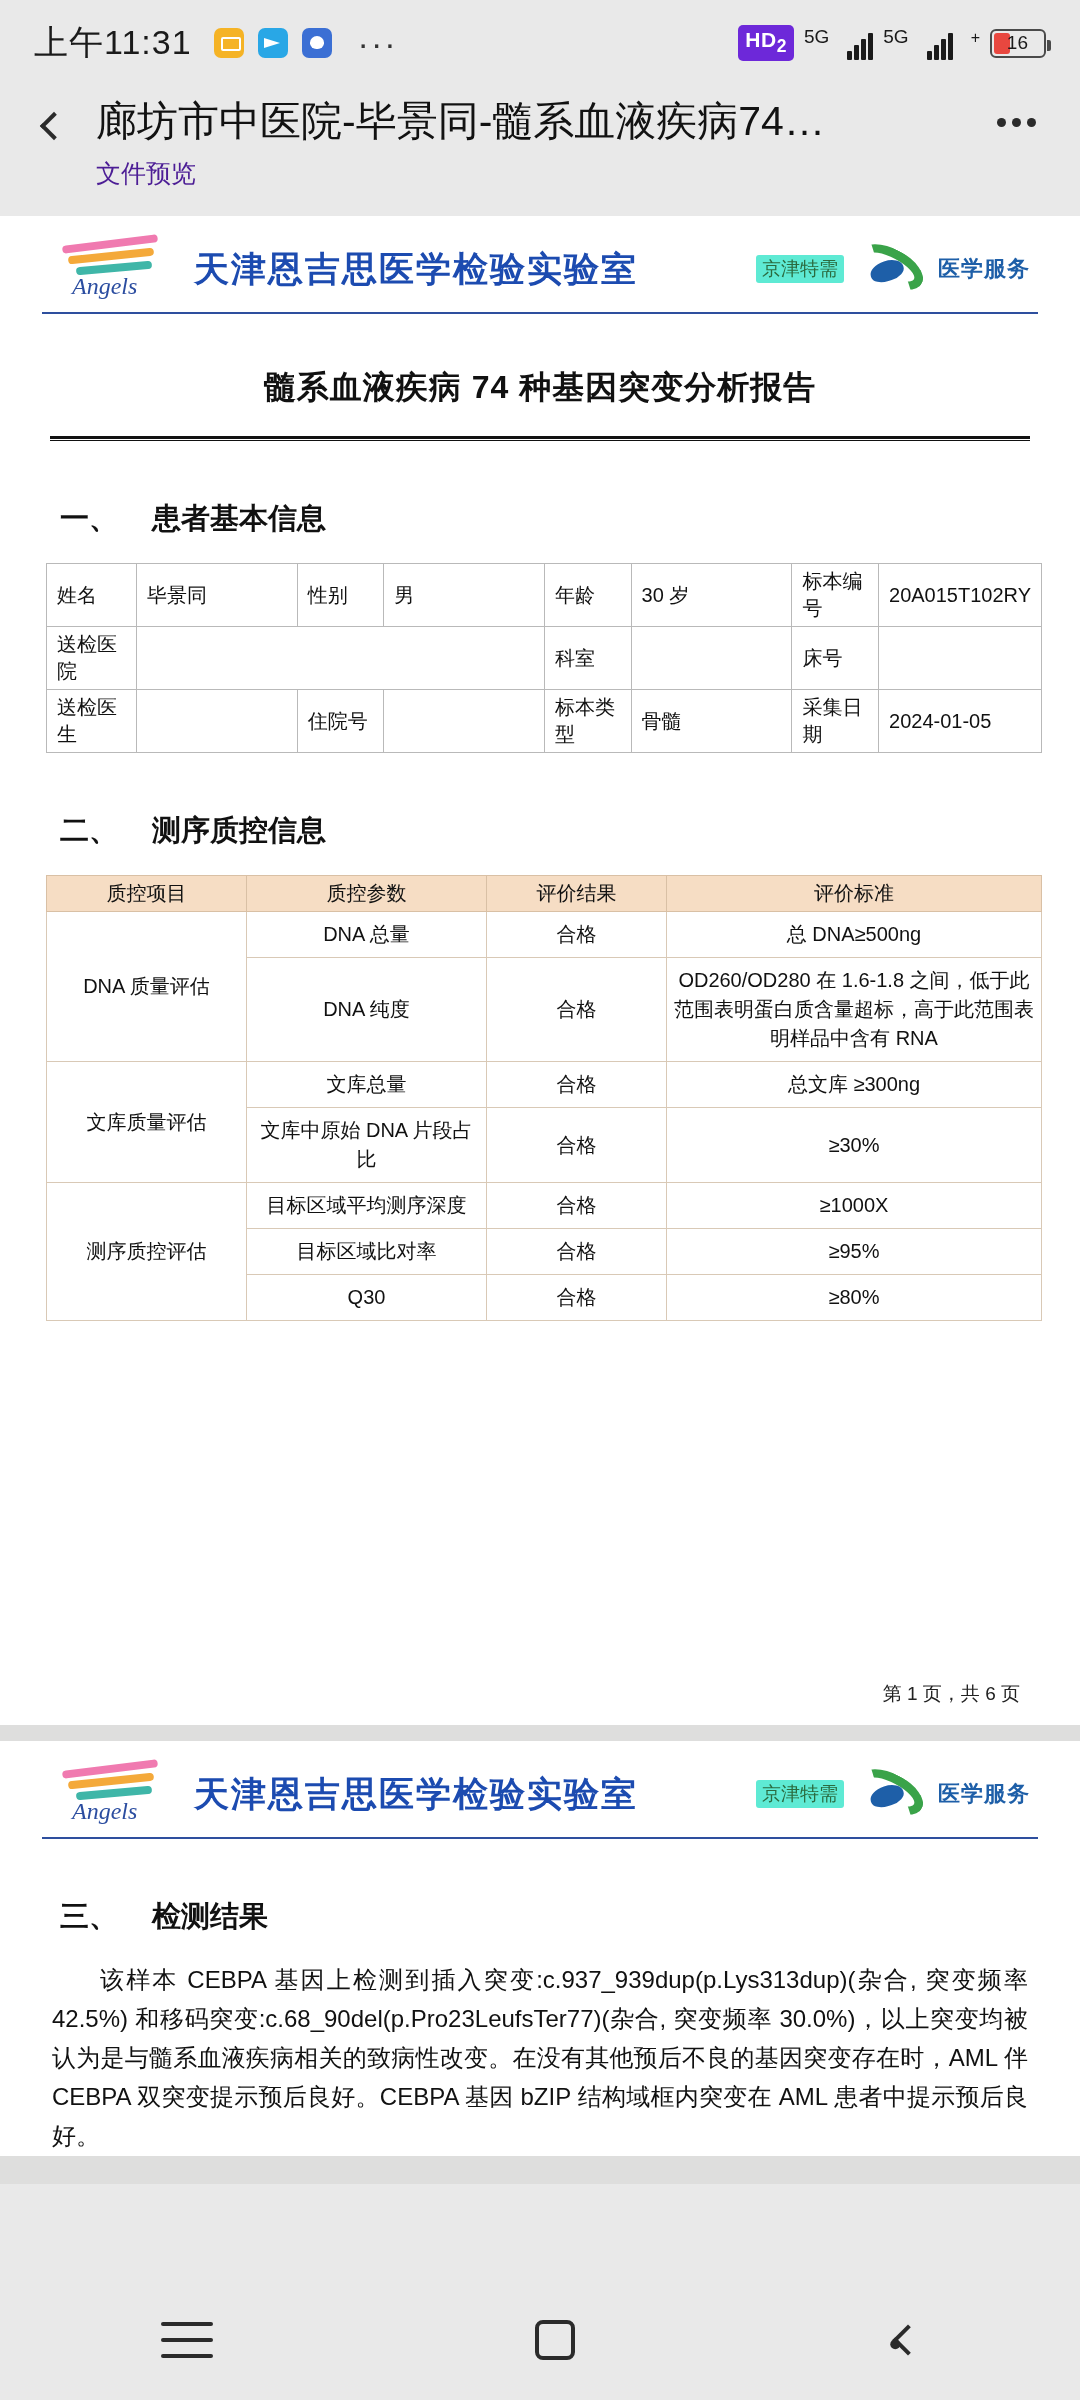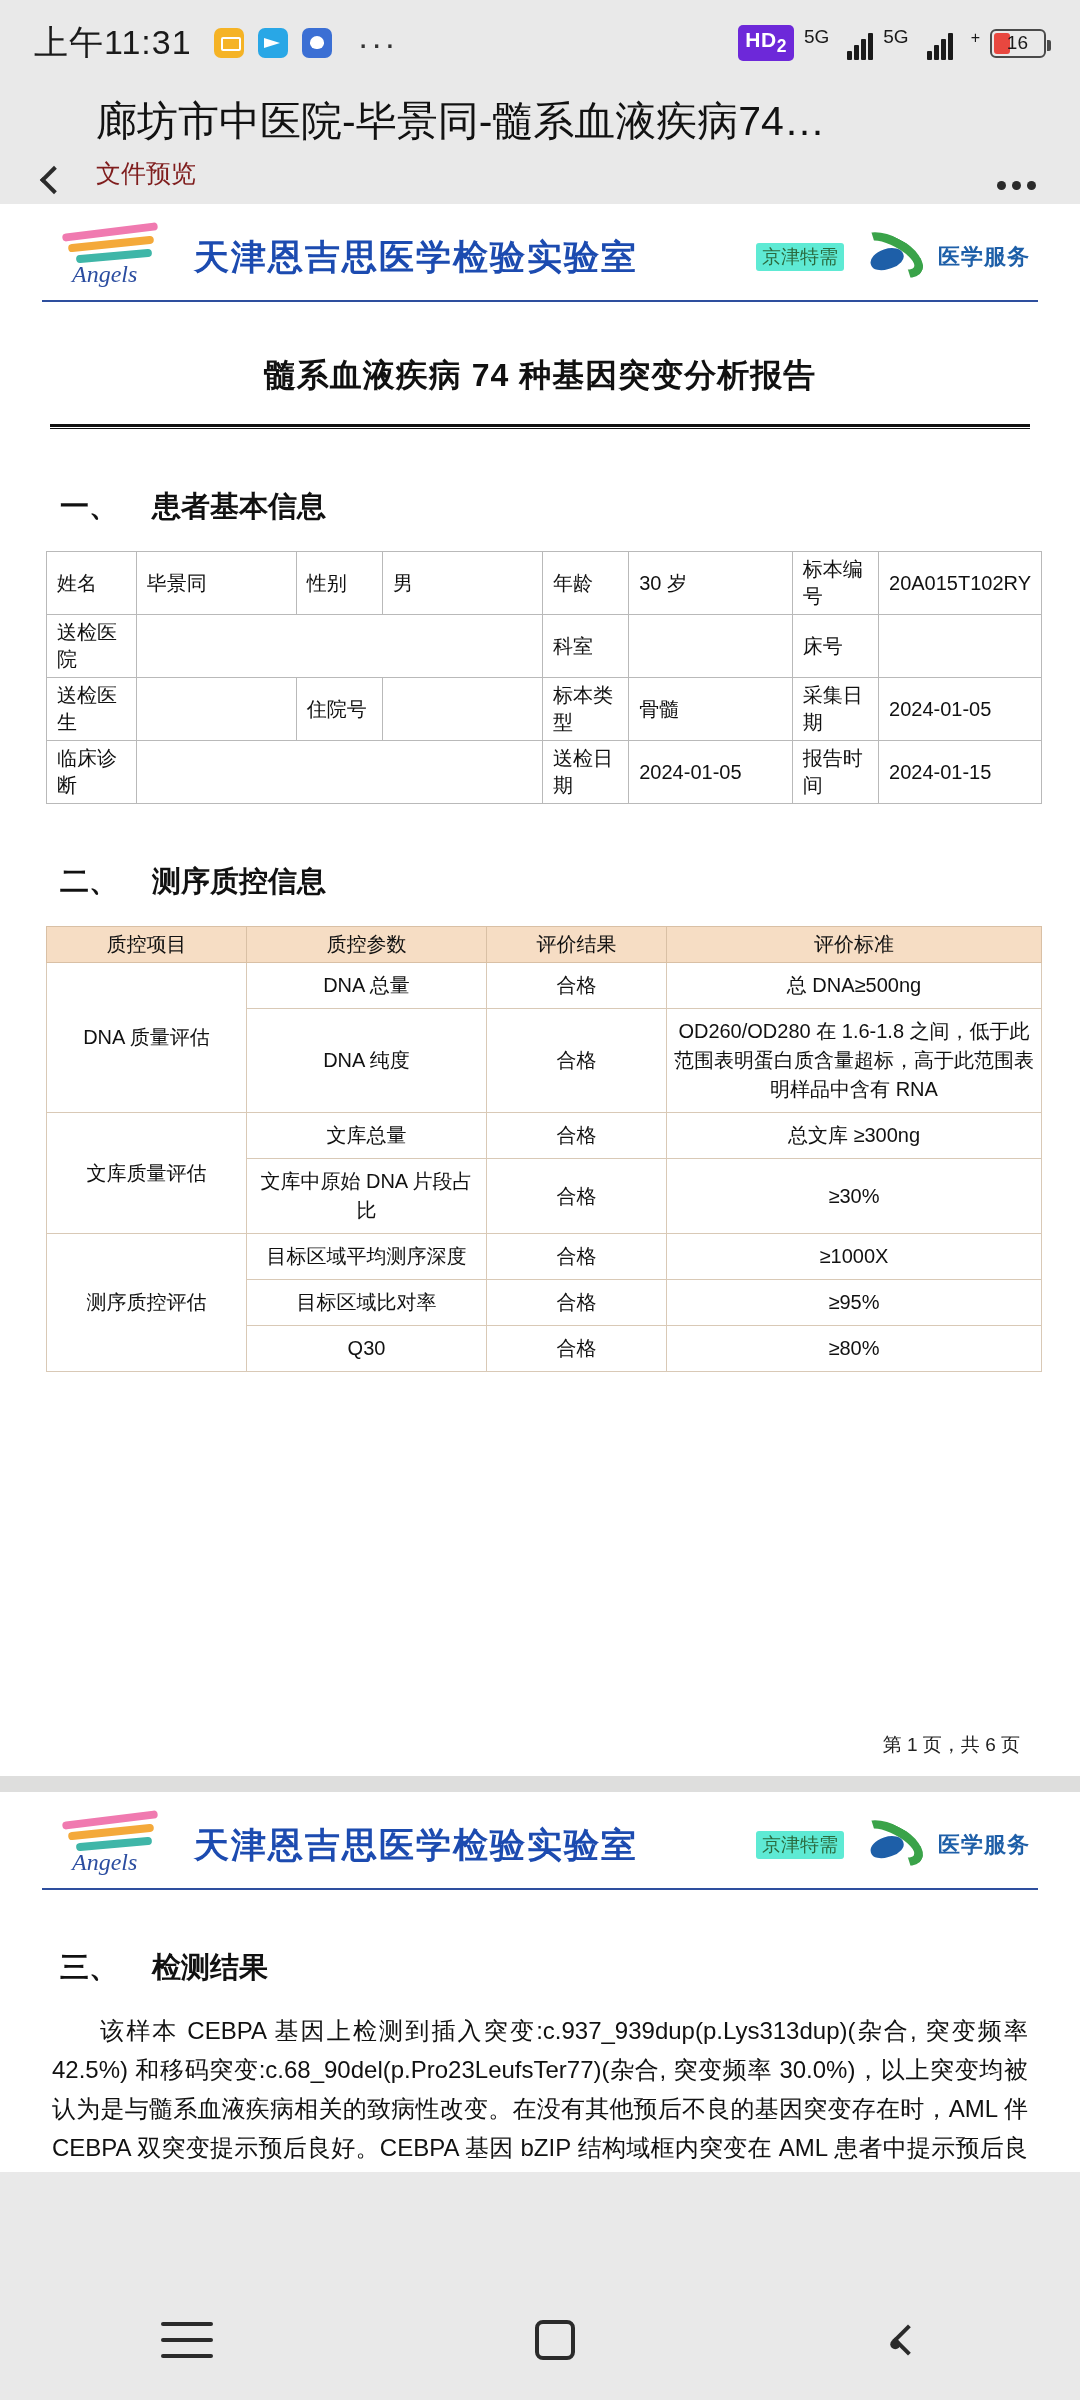--- a/index.html
+++ b/index.html
@@ -121,23 +121,23 @@
     right: 16px; top: 50%;
     transform: translateY(-50%);
     font-size: 19px;
     font-weight: normal;
     color: #1a1a1a;
   }
 
   
   .appbar {
     background: #e9e9e9;
-    padding: 10px 24px 14px 24px;
-    display: flex;
-    align-items: flex-end;
+    padding: 10px 24px 26px 24px;
+    display: flex;
+    align-items: flex-start;
   }
   .back-btn {
     width: 60px;
     padding-top: 20px;
     display: flex;
     justify-content: center;
     flex: none;
   }
   .chev-left {
     width: 20px; height: 20px;
@@ -149,21 +149,21 @@
   .app-title {
     font-size: 41px;
     color: #121212;
     white-space: nowrap;
     overflow: hidden;
     text-overflow: ellipsis;
     line-height: 1.25;
   }
   .app-subtitle {
     font-size: 25px;
-    color: #7f1d1d;
+    color: #4c1d95;
     margin-top: 10px;
   }
   .more-btn {
     flex: none;
     width: 80px;
     padding-top: 22px;
     display: flex;
     justify-content: center;
     align-items: flex-start;
     gap: 6px;
@@ -485,28 +485,20 @@
         <tr>
           <td class="lbl">送检医生</td>
           <td></td>
           <td class="lbl2">住院号</td>
           <td></td>
           <td class="lbl2">标本类型</td>
           <td>骨髓</td>
           <td class="lbl2">采集日期</td>
           <td>2024-01-05</td>
         </tr>
-        <tr>
-          <td class="lbl">临床诊断</td>
-          <td colspan="3"></td>
-          <td class="lbl2">送检日期</td>
-          <td>2024-01-05</td>
-          <td class="lbl2">报告时间</td>
-          <td>2024-01-15</td>
-        </tr>
       </tbody>
     </table>
 
     <div class="sec-head">
       <span class="num">二、</span><span>测序质控信息</span>
     </div>
 
     <table class="tbl-qc">
       <thead>
         <tr>

